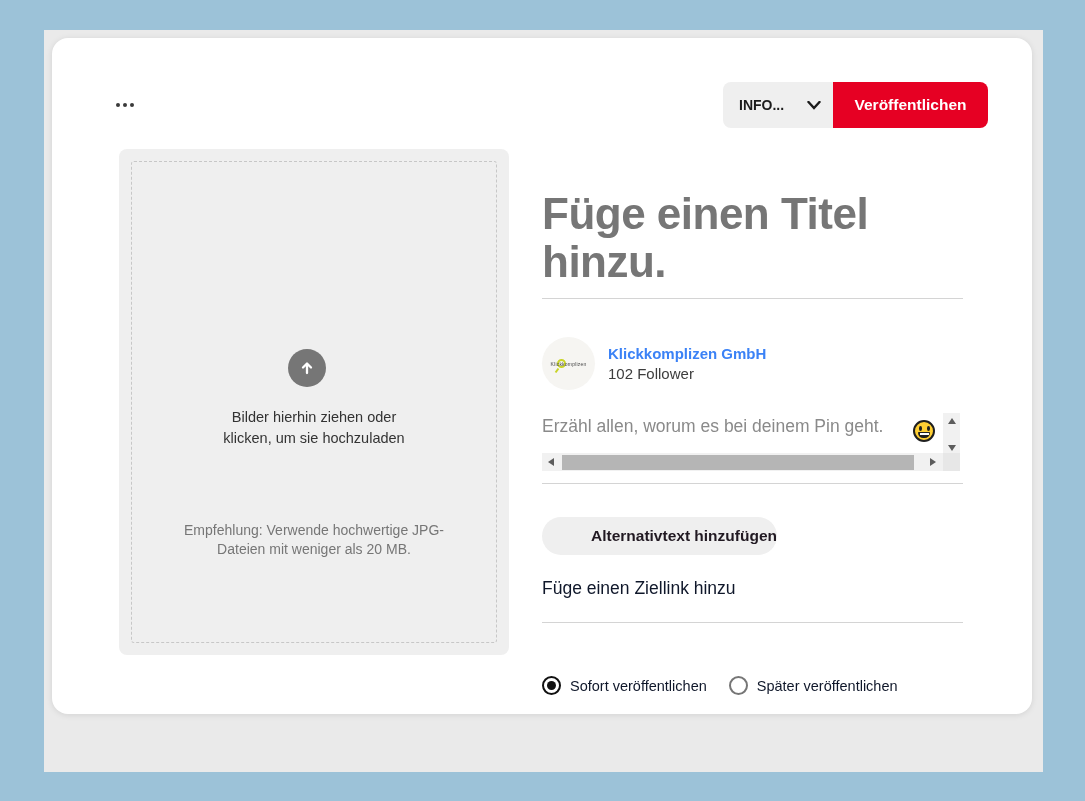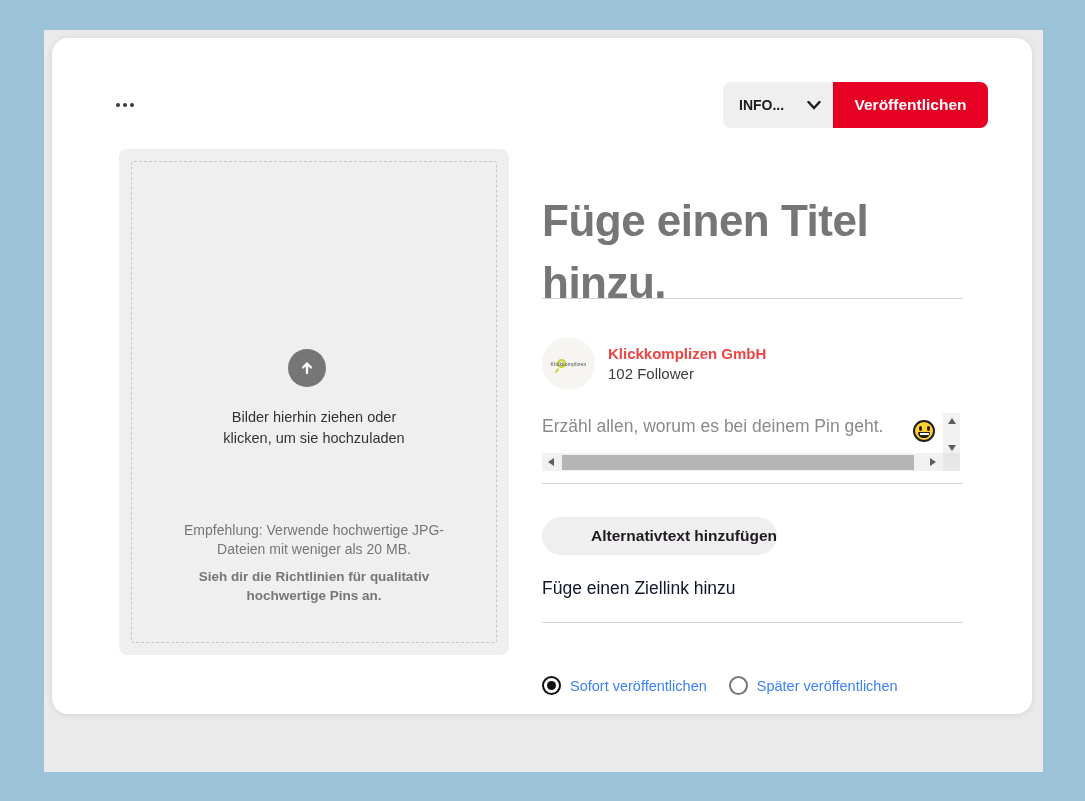--- a/index.html
+++ b/index.html
@@ -34,34 +34,34 @@
   .rec-text { position:absolute; top:372px; left:50px; width:290px; text-align:center; font-size:14px;
               color:#767676; line-height:19px; }
   .guide-text { position:absolute; top:418px; left:60px; width:270px; text-align:center; font-size:13.5px;
                 font-weight:600; color:#767676; line-height:19px; }
   .save-web-btn { position:absolute; left:67px; top:623px; width:390px; height:48px; border-radius:24px;
                   background:#efefef; border:none; cursor:pointer; font-family:inherit;
                   font-size:16px; font-weight:700; color:#211922; }
 
   
   .right-col { position:absolute; left:490px; top:0; width:421px; height:724px; }
-  .pin-title { position:absolute; top:152px; left:0; width:400px; font-size:44px; line-height:62px;
+  .pin-title { position:absolute; top:152px; left:0; width:400px; font-size:44px; line-height:48px;
                font-weight:700; color:#767676; letter-spacing:-0.5px; cursor:text; }
   .divider { position:absolute; left:0; width:421px; height:1px; background:#d4d4d4; }
   .div-title { top:260px; } .div-desc { top:445px; } .div-link { top:584px; }
 
   .avatar-row { position:absolute; top:299px; left:0; display:flex; align-items:center; }
   .avatar { width:53px; height:53px; border-radius:50%; background:#f6f5f2; position:relative;
             display:flex; align-items:center; justify-content:center; overflow:hidden; }
   .avatar .mini-name { font-size:5px; color:#4a4a4a; letter-spacing:.2px; z-index:1; }
   .avatar .ring { position:absolute; left:15px; top:22px; width:9px; height:9px; border:2px solid #c9d428;
                   border-radius:50%; background:transparent; }
   .avatar .ring-handle { position:absolute; left:14px; top:31px; width:2px; height:5px; background:#c9d428; transform:rotate(35deg); }
   .id-col { margin-left:13px; }
-  .id-name { font-size:15px; font-weight:700; color:#ef4444; line-height:20px; }
+  .id-name { font-size:15px; font-weight:700; color:#3b82f6; line-height:20px; }
   .id-followers { font-size:15px; color:#3d3d3d; line-height:20px; }
 
   .desc-field { position:absolute; top:372px; left:0; width:418px; height:62px; cursor:text; }
   .desc-ph { position:absolute; left:0; top:6px; font-size:17.5px; color:#8a8a8a; white-space:nowrap; }
   .emoji-btn { position:absolute; left:371px; top:10px; width:24px; height:24px; background:none; border:none; cursor:pointer; }
   .emoji { position:absolute; left:0; top:0; width:22px; height:22px; border-radius:50%; background:#ffcf33; border:2px solid #1f1f1f; }
   .emoji .eye { position:absolute; top:4px; width:3px; height:4.5px; background:#1f1f1f; border-radius:50%; }
   .emoji .eye.l { left:3.5px; } .emoji .eye.r { right:3.5px; }
   .emoji .mouth { position:absolute; left:3px; top:9.5px; width:12px; height:6.5px; background:#1f1f1f; border-radius:1px 1px 7px 7px; }
   .emoji .teeth { position:absolute; left:4.5px; top:10.5px; width:9px; height:2.5px; background:#ffffff; }
@@ -84,21 +84,21 @@
   .link-ph { position:absolute; top:540px; left:0; font-size:17.5px; color:#0f172a; cursor:text; white-space:nowrap; }
 
   .radio-row { position:absolute; top:638px; left:0; display:flex; align-items:center; }
   .radio-opt { display:flex; align-items:center; cursor:pointer; }
   .radio-opt + .radio-opt { margin-left:22px; }
   .radio-circle { width:19px; height:19px; border-radius:50%; border:2px solid #767676; background:#fff;
                   position:relative; flex:0 0 auto; }
   .radio-opt.selected .radio-circle { border:2.5px solid #111; }
   .radio-opt.selected .radio-circle::after { content:""; position:absolute; left:50%; top:50%; width:9px; height:9px;
                   margin:-4.5px 0 0 -4.5px; border-radius:50%; background:#111; }
-  .radio-label { margin-left:9px; font-size:14.5px; color:#3b82f6; white-space:nowrap; }
+  .radio-label { margin-left:9px; font-size:14.5px; color:#0f172a; white-space:nowrap; }
 </style>
 </head>
 <body>
 
 <div class="page-bg">
   <div class="card">
 
     <button class="more-btn" title="">
       <span class="dot"></span>
       <span class="dot"></span>
@@ -121,21 +121,20 @@
       <div class="up-circle">
         <svg width="16" height="16" viewBox="0 0 16 16">
             <path d="M8 13 V4 M4 7.5 L8 3.5 L12 7.5" fill="none" stroke="#ffffff" stroke-width="2.3" stroke-linecap="round" stroke-linejoin="round"></path>
           </svg>
       </div>
       <div class="drop-text">
         <span>Bilder hierhin ziehen oder</span>
         <span>klicken, um sie hochzuladen</span>
       </div>
       <div class="rec-text">Empfehlung: Verwende hochwertige JPG-Dateien mit weniger als 20 MB.</div>
-      <div class="guide-text">Sieh dir die Richtlinien für qualitativ hochwertige Pins an.</div>
     </div>
 
 
     <div class="right-col">
 
       <div class="pin-title">Füge einen Titel hinzu.</div>
       <div class="divider div-title"></div>
 
       <div class="avatar-row">
         <div class="avatar">

